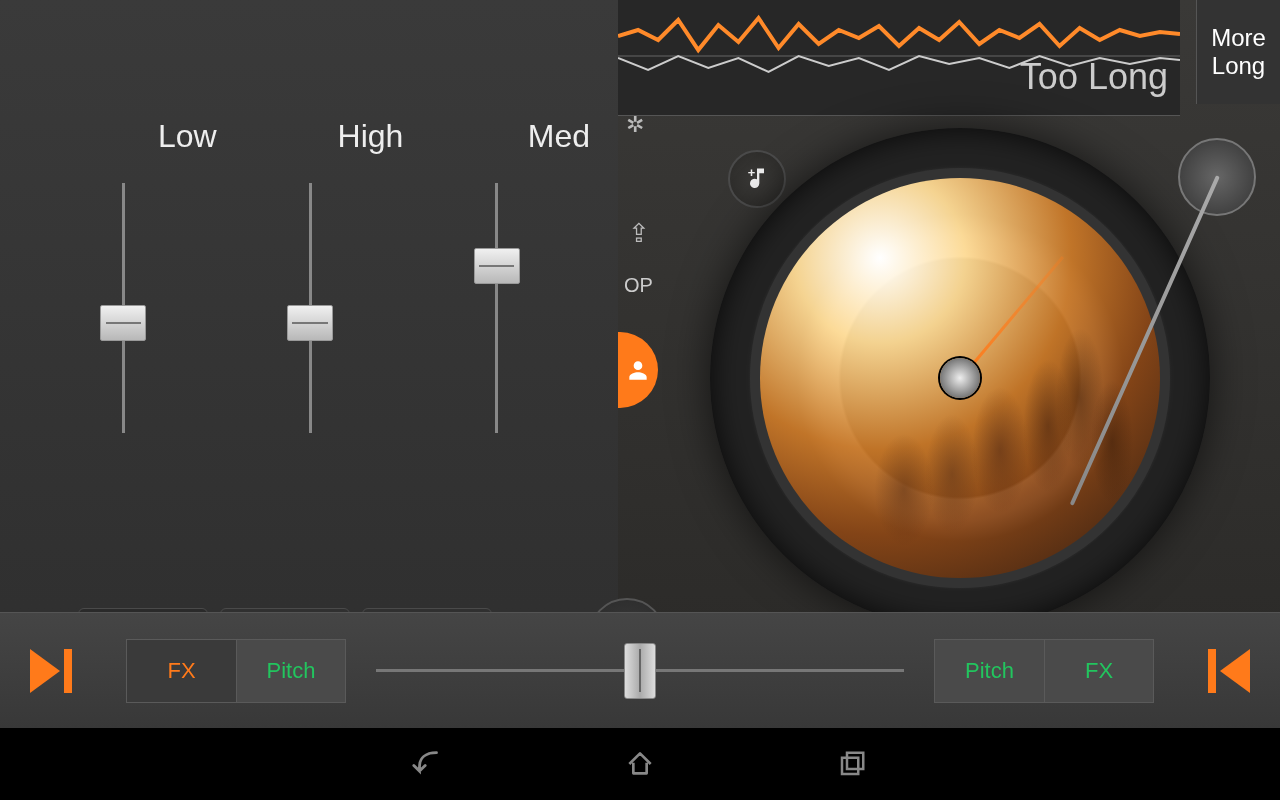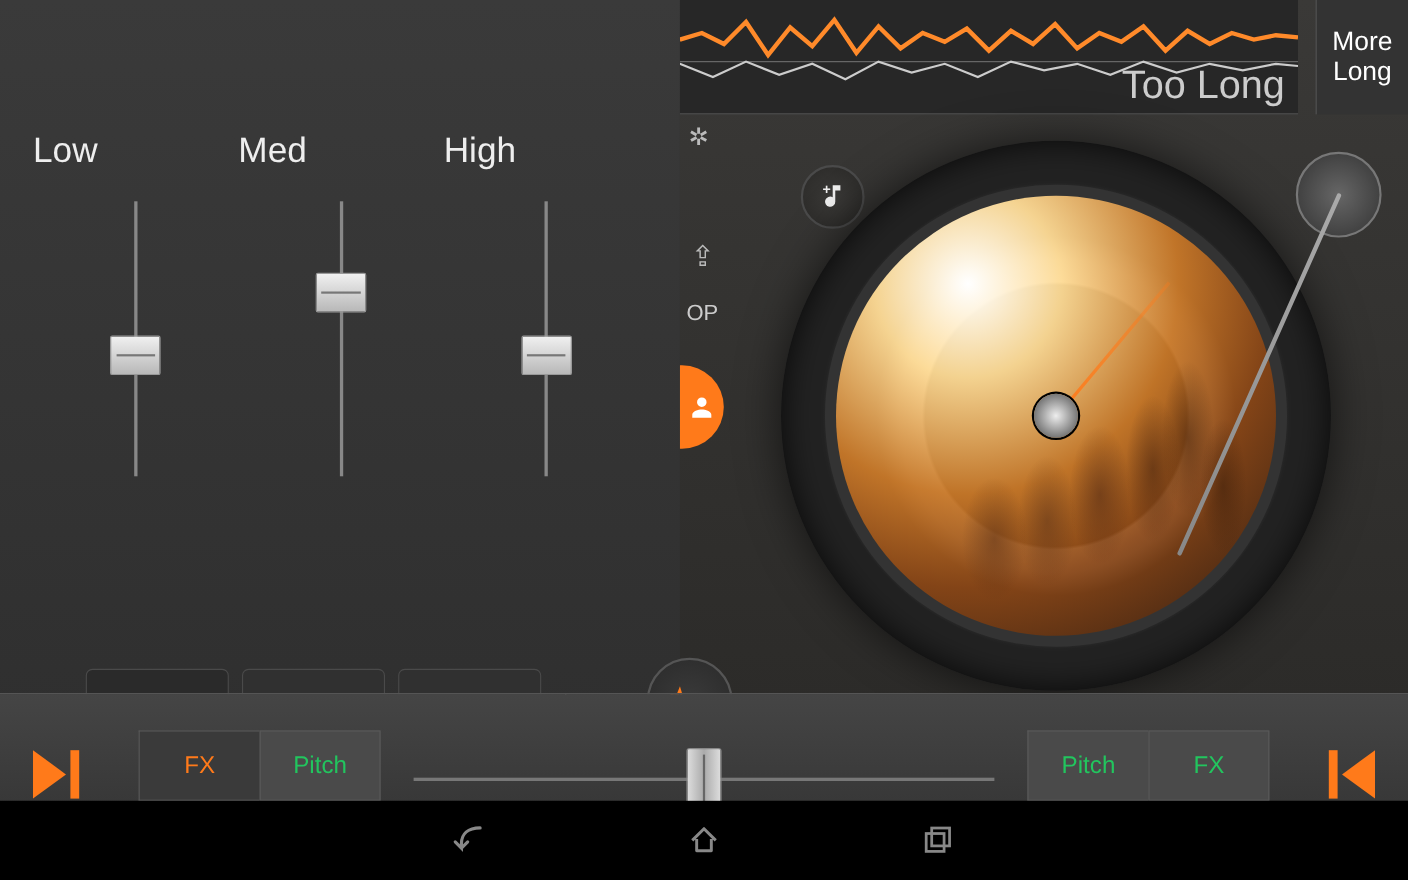--- a/index.html
+++ b/index.html
@@ -34,21 +34,21 @@
   align-items: center;
   justify-content: center;
   cursor: pointer;
 }
 .eq-row {
   position: absolute;
   top: 118px; left: 30px;
   width: 560px;
   display: flex;
 }
-.eq-col { text-align: left; flex: 1; }
+.eq-col { text-align: right; flex: 1; }
 .eq-col.gain { margin-left: 48px; }
 .eq-label { font-size: 32px; font-weight: 300; color: #eee; margin-bottom: 28px; }
 .vslider {
   position: relative;
   width: 60px; height: 250px;
   margin: 0 auto;
 }
 .vslider .track {
   position: absolute;
   top: 0; bottom: 0; left: 50%;
@@ -124,21 +124,21 @@
 }
 
 .right-panel {
   position: absolute;
   top: 0; left: 618px; right: 0; bottom: 0;
   background: linear-gradient(#3a3937, #2a2927);
 }
 .waveform {
   position: absolute;
   top: 0; left: 0; right: 100px;
-  height: 104px;
+  height: 116px;
   background: #272727;
   border-bottom: 1px solid #555;
 }
 .more-apps {
   position: absolute;
   top: 0; right: 0;
   width: 84px; height: 104px;
   background: #333;
   border-left: 1px solid #555;
   display: flex;
@@ -271,25 +271,25 @@
   background: radial-gradient(#3a3937, #2a2927);
   border: 2px solid #4a4a4a;
   display: flex; align-items: center; justify-content: center;
   color: #eee; font-size: 20px;
   cursor: pointer;
 }
 
 .bottom-bar {
   position: absolute;
   left: 0; right: 0; bottom: 72px;
-  height: 98px;
+  height: 116px;
   background: linear-gradient(#454545, #383838);
   border-top: 1px solid #555;
   display: flex;
-  align-items: flex-end;
+  align-items: center;
 }
 .play-pause {
   width: 56px; height: 48px;
   margin: 0 30px;
   cursor: pointer;
   display: flex;
   align-items: center;
   gap: 4px;
 }
 .play-tri {
@@ -416,31 +416,31 @@
 
     <div class="eq-row">
       <div class="eq-col">
         <div class="eq-label">Low</div>
         <div class="vslider">
           <div class="track"></div>
           <div class="handle" style="top:56%"></div>
         </div>
       </div>
       <div class="eq-col">
+        <div class="eq-label">High</div>
+        <div class="vslider">
+          <div class="track"></div>
+          <div class="handle" style="top:56%"></div>
+        </div>
+      </div>
+      <div class="eq-col">
         <div class="eq-label">Med</div>
         <div class="vslider">
           <div class="track"></div>
           <div class="handle" style="top:33%"></div>
-        </div>
-      </div>
-      <div class="eq-col">
-        <div class="eq-label">High</div>
-        <div class="vslider">
-          <div class="track"></div>
-          <div class="handle" style="top:56%"></div>
         </div>
       </div>
     </div>
 
     <div class="fx-buttons">
       <div class="fx-btn active">
         <svg width="56" height="44" viewBox="0 0 56 44">
           <g stroke="#ff7a1a" stroke-width="3" fill="none">
             <line x1="12" y1="4" x2="12" y2="40"></line>
               <rect x="7" y="10" width="10" height="8" fill="#ff7a1a"></rect>

